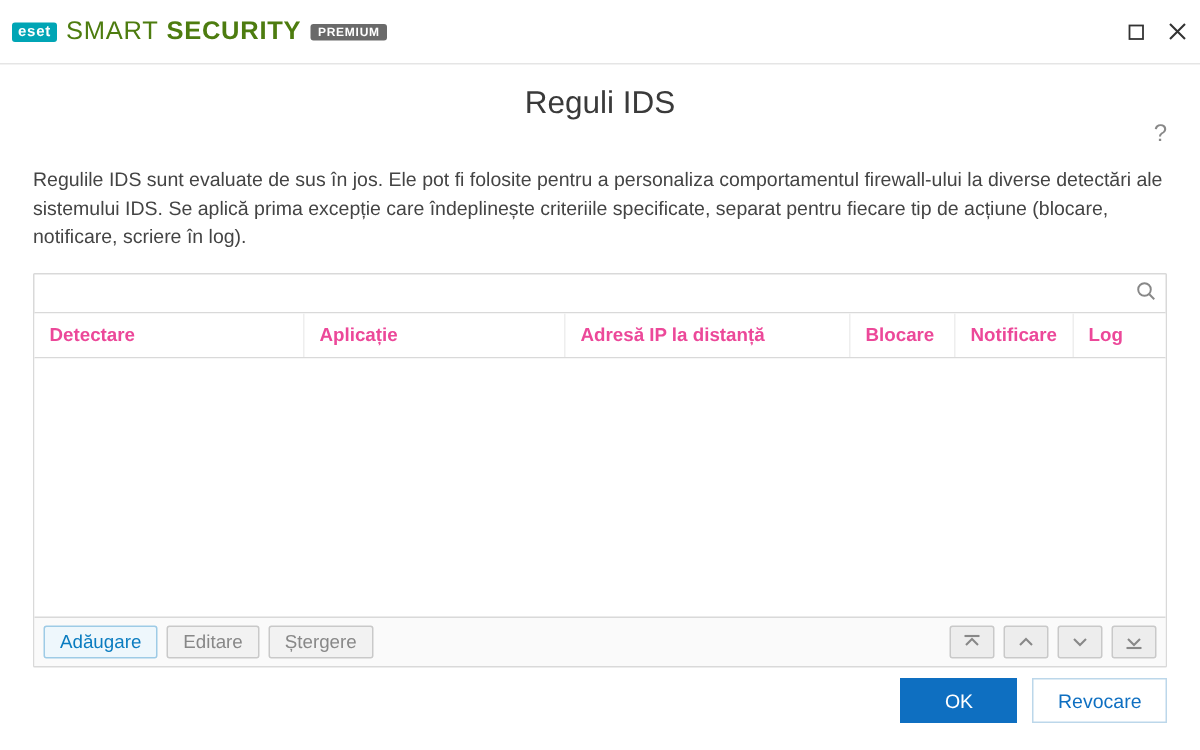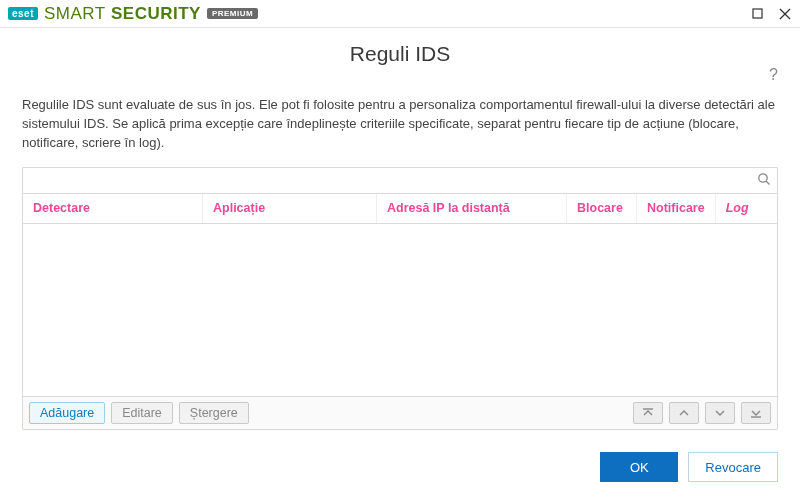--- a/index.html
+++ b/index.html
@@ -9,21 +9,21 @@
     color: #333;
     background: #fff;
     width: 800px;
     height: 500px;
     overflow: hidden;
     position: relative;
   }
   .titlebar {
     display: flex;
     align-items: center;
-    height: 28px;
+    height: 43px;
     padding: 3px 8px;
     border-bottom: 1px solid #e5e5e5;
   }
   .logo-badge {
     background: #00a5b5;
     color: #fff;
     font-size: 10px;
     font-weight: bold;
     padding: 1px 4px;
     border-radius: 2px;
@@ -75,21 +75,21 @@
     align-items: stretch;
   }
   .header-row .col {
     padding: 6px 10px;
     font-size: 12.5px;
     font-weight: 600;
     color: #ec4899;
     border-right: 1px solid #eee;
     display:flex; align-items:center;
   }
-  .header-row .col:last-child { border-right: none; font-style: italic; }
+  .header-row .col:last-child { border-right: none; }
   .col-detect { flex: 0 0 180px; }
   .col-app    { flex: 0 0 174px; }
   .col-ip     { flex: 0 0 190px; }
   .col-block  { flex: 0 0 70px; }
   .col-notif  { flex: 0 0 78px; }
   .col-log    { flex: 1; }
   .grid-body { height: 172px; background:#fff; }
   .table-actions {
     display: flex;
     align-items: center;

